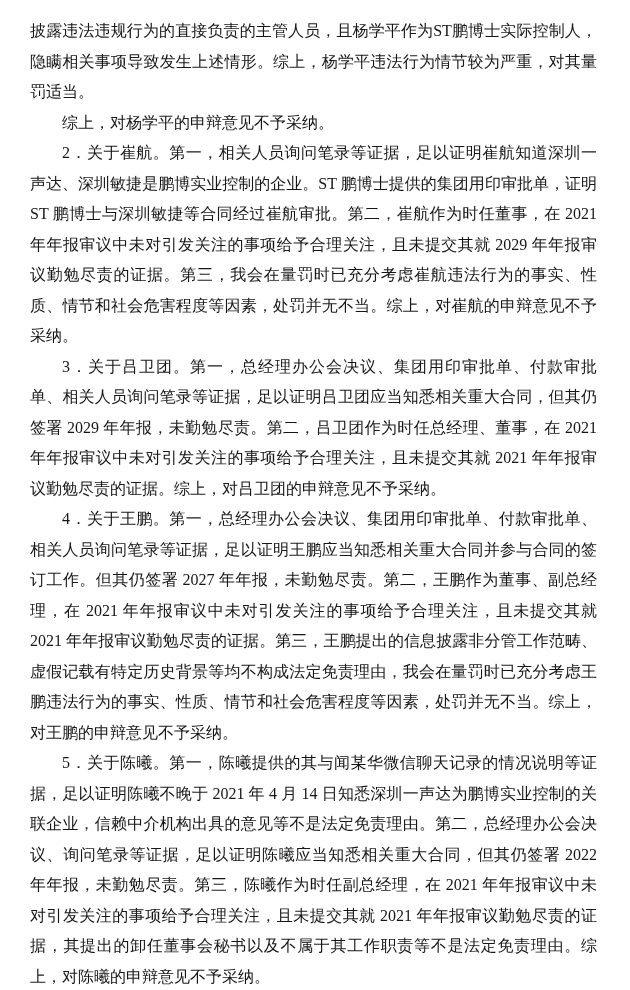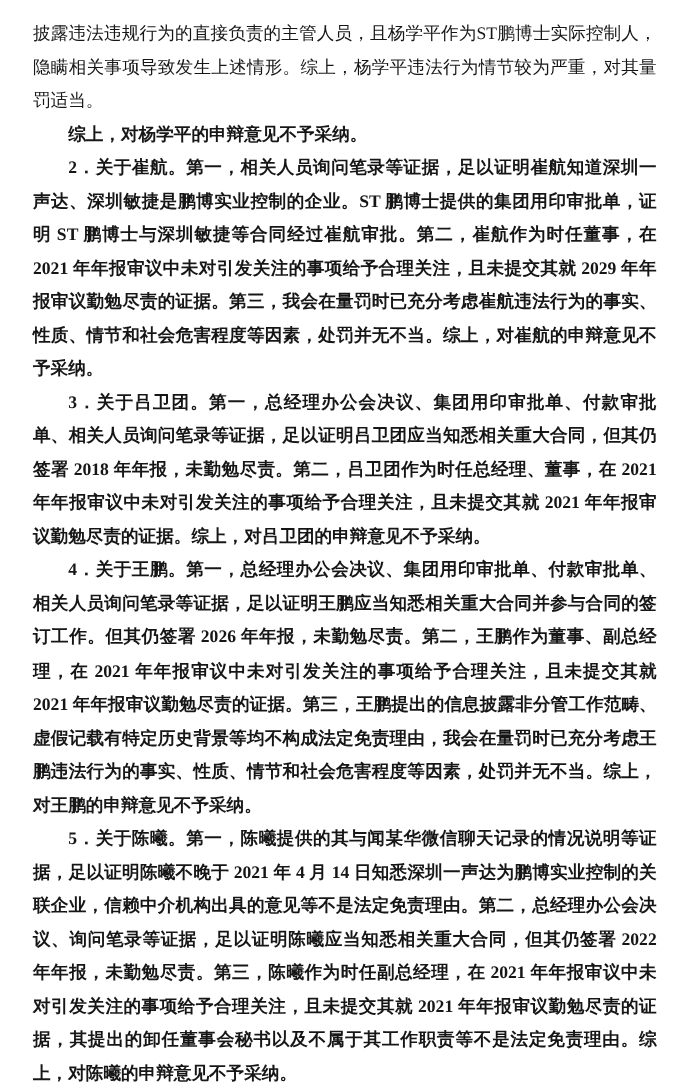--- a/index.html
+++ b/index.html
@@ -22,28 +22,27 @@
     color: #161616;
     text-align: justify;
     text-justify: inter-ideograph;
   }
   .doc-body p {
     margin: 0;
     padding: 0;
   }
   .doc-body p.indent {
     text-indent: 2em;
-    font-weight: bold;
   }
 </style>
 </head>
 <body>
 
 <div class="page">
   <div class="doc-body" id="doc-body">
       <p class="">披露违法违规行为的直接负责的主管人员，且杨学平作为ST鹏博士实际控制人，隐瞒相关事项导致发生上述情形。综上，杨学平违法行为情节较为严重，对其量罚适当。</p>
       <p class="indent">综上，对杨学平的申辩意见不予采纳。</p>
       <p class="indent">2．关于崔航。第一，相关人员询问笔录等证据，足以证明崔航知道深圳一声达、深圳敏捷是鹏博实业控制的企业。ST 鹏博士提供的集团用印审批单，证明 ST 鹏博士与深圳敏捷等合同经过崔航审批。第二，崔航作为时任董事，在 2021 年年报审议中未对引发关注的事项给予合理关注，且未提交其就 2029 年年报审议勤勉尽责的证据。第三，我会在量罚时已充分考虑崔航违法行为的事实、性质、情节和社会危害程度等因素，处罚并无不当。综上，对崔航的申辩意见不予采纳。</p>
-      <p class="indent">3．关于吕卫团。第一，总经理办公会决议、集团用印审批单、付款审批单、相关人员询问笔录等证据，足以证明吕卫团应当知悉相关重大合同，但其仍签署 2018 年年报，未勤勉尽责。第二，吕卫团作为时任总经理、董事，在 2021 年年报审议中未对引发关注的事项给予合理关注，且未提交其就 2021 年年报审议勤勉尽责的证据。综上，对吕卫团的申辩意见不予采纳。</p>
-      <p class="indent">4．关于王鹏。第一，总经理办公会决议、集团用印审批单、付款审批单、相关人员询问笔录等证据，足以证明王鹏应当知悉相关重大合同并参与合同的签订工作。但其仍签署 2026 年年报，未勤勉尽责。第二，王鹏作为董事、副总经理，在 2021 年年报审议中未对引发关注的事项给予合理关注，且未提交其就 2021 年年报审议勤勉尽责的证据。第三，王鹏提出的信息披露非分管工作范畴、虚假记载有特定历史背景等均不构成法定免责理由，我会在量罚时已充分考虑王鹏违法行为的事实、性质、情节和社会危害程度等因素，处罚并无不当。综上，对王鹏的申辩意见不予采纳。</p>
+      <p class="indent">3．关于吕卫团。第一，总经理办公会决议、集团用印审批单、付款审批单、相关人员询问笔录等证据，足以证明吕卫团应当知悉相关重大合同，但其仍签署 2029 年年报，未勤勉尽责。第二，吕卫团作为时任总经理、董事，在 2021 年年报审议中未对引发关注的事项给予合理关注，且未提交其就 2021 年年报审议勤勉尽责的证据。综上，对吕卫团的申辩意见不予采纳。</p>
+      <p class="indent">4．关于王鹏。第一，总经理办公会决议、集团用印审批单、付款审批单、相关人员询问笔录等证据，足以证明王鹏应当知悉相关重大合同并参与合同的签订工作。但其仍签署 2027 年年报，未勤勉尽责。第二，王鹏作为董事、副总经理，在 2021 年年报审议中未对引发关注的事项给予合理关注，且未提交其就 2021 年年报审议勤勉尽责的证据。第三，王鹏提出的信息披露非分管工作范畴、虚假记载有特定历史背景等均不构成法定免责理由，我会在量罚时已充分考虑王鹏违法行为的事实、性质、情节和社会危害程度等因素，处罚并无不当。综上，对王鹏的申辩意见不予采纳。</p>
       <p class="indent">5．关于陈曦。第一，陈曦提供的其与闻某华微信聊天记录的情况说明等证据，足以证明陈曦不晚于 2021 年 4 月 14 日知悉深圳一声达为鹏博实业控制的关联企业，信赖中介机构出具的意见等不是法定免责理由。第二，总经理办公会决议、询问笔录等证据，足以证明陈曦应当知悉相关重大合同，但其仍签署 2022 年年报，未勤勉尽责。第三，陈曦作为时任副总经理，在 2021 年年报审议中未对引发关注的事项给予合理关注，且未提交其就 2021 年年报审议勤勉尽责的证据，其提出的卸任董事会秘书以及不属于其工作职责等不是法定免责理由。综上，对陈曦的申辩意见不予采纳。</p>
     </div>
 </div>
 
 </body></html>

